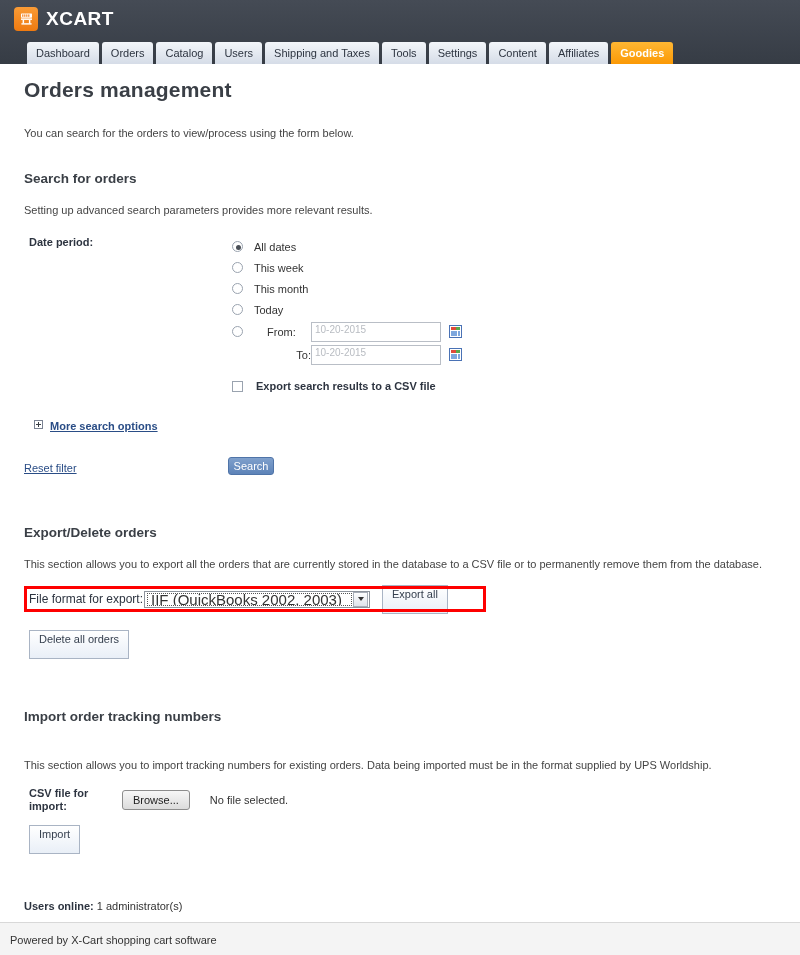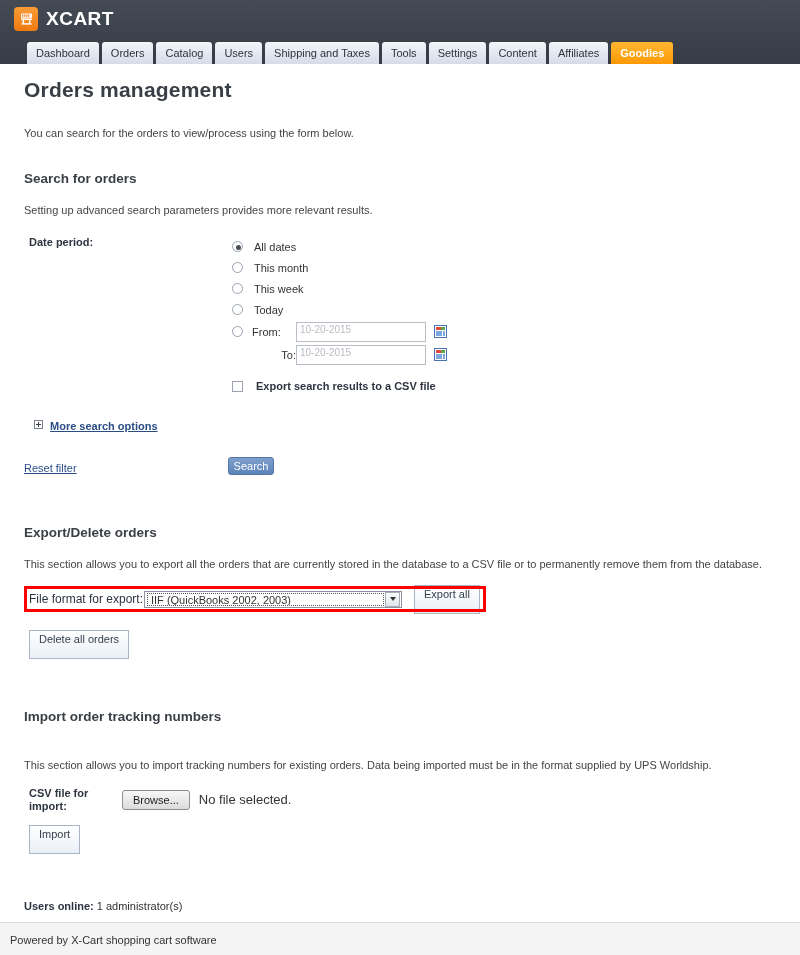--- a/index.html
+++ b/index.html
@@ -96,21 +96,21 @@
   }
   .rad.on::after {
     content: ""; position: absolute;
     left: 2.5px; top: 2.5px; width: 5px; height: 5px;
     border-radius: 50%; background: #4a4f57;
   }
   .radio-line .lbl { margin-left: 11px; font-size: 11px; color: #333; }
 
   .date-line { display: flex; align-items: center; height: 23px; }
   .date-caption {
-    width: 44px; margin-left: 9px;
+    width: 44px; margin-left: 24px;
     font-size: 11px; color: #333;
   }
   .date-caption.right { text-align: right; }
   .txtbox {
     width: 130px; height: 20px;
     border: 1px solid #b9bec6; background: #fff;
     font-size: 10px; color: #b8bcc2;
     padding: 0 3px; line-height: 14px;
   }
   .cal-icon {
@@ -184,24 +184,24 @@
     position: absolute; left: 0; top: 0;
     width: 462px; height: 26px;
     border: 3px solid #fe0000;
     pointer-events: none;
   }
   .export-label {
     margin-left: 5px; width: 115px;
     font-size: 12px; font-weight: normal; color: #2d3440;
   }
   .selectbox {
-    width: 258px; height: 17px;
+    width: 226px; height: 17px;
     border: 1px solid #8d939c; background: #fff;
     display: flex; align-items: center;
-    font-size: 11px; color: #333;
+    font-size: 15px; color: #333;
     position: relative; cursor: pointer;
   }
   .selectbox .inner {
     flex: 1; height: 13px; margin: 1px 1px 1px 2px;
     border: 1px dotted #555; padding-left: 3px;
     line-height: 12px; overflow: hidden; white-space: nowrap;
   }
   .selectbox .arrowbtn {
     width: 15px; height: 15px; margin-right: 1px;
     background: #e9ecf1;
@@ -241,21 +241,21 @@
   }
   .btn-browse {
     height: 20px; line-height: 18px; padding: 0 10px;
     font-size: 11px; color: #1d1d1d;
     background: #e4e4e4;
     background: linear-gradient(to bottom, #f7f7f7 0%, #dcdcdc 100%);
     border: 1px solid #8d8d8d;
     border-radius: 3px;
     cursor: pointer;
   }
-  .nofile { margin-left: 9px; font-size: 13px; color: #333; line-height: 20px; }
+  .nofile { font-size: 11px; color: #333; line-height: 20px; padding-left: 20px; }
   .btn-import { margin-top: 12px; margin-left: 5px; }
 
   
   .users-online {
     position: absolute; left: 24px; top: 900px;
     font-size: 11px; color: #333;
   }
   .users-online b { color: #2d3440; }
   .footer {
     position: absolute; left: 0; top: 922px;
@@ -317,25 +317,25 @@
   <div class="form-row">
     <div class="form-label">Date period:</div>
 
     <div class="radios">
       <div class="radio-line">
         <span class="rad on"></span>
         <span class="lbl">All dates</span>
       </div>
       <div class="radio-line">
         <span class="rad"></span>
-        <span class="lbl">This month</span>
+        <span class="lbl">This week</span>
       </div>
       <div class="radio-line">
         <span class="rad"></span>
-        <span class="lbl">This week</span>
+        <span class="lbl">This month</span>
       </div>
       <div class="radio-line">
         <span class="rad"></span>
         <span class="lbl">Today</span>
       </div>
 
       <div class="date-line">
         <span class="rad"></span>
         <span class="date-caption">From:</span>
         <div class="txtbox">10-20-2015</div>

